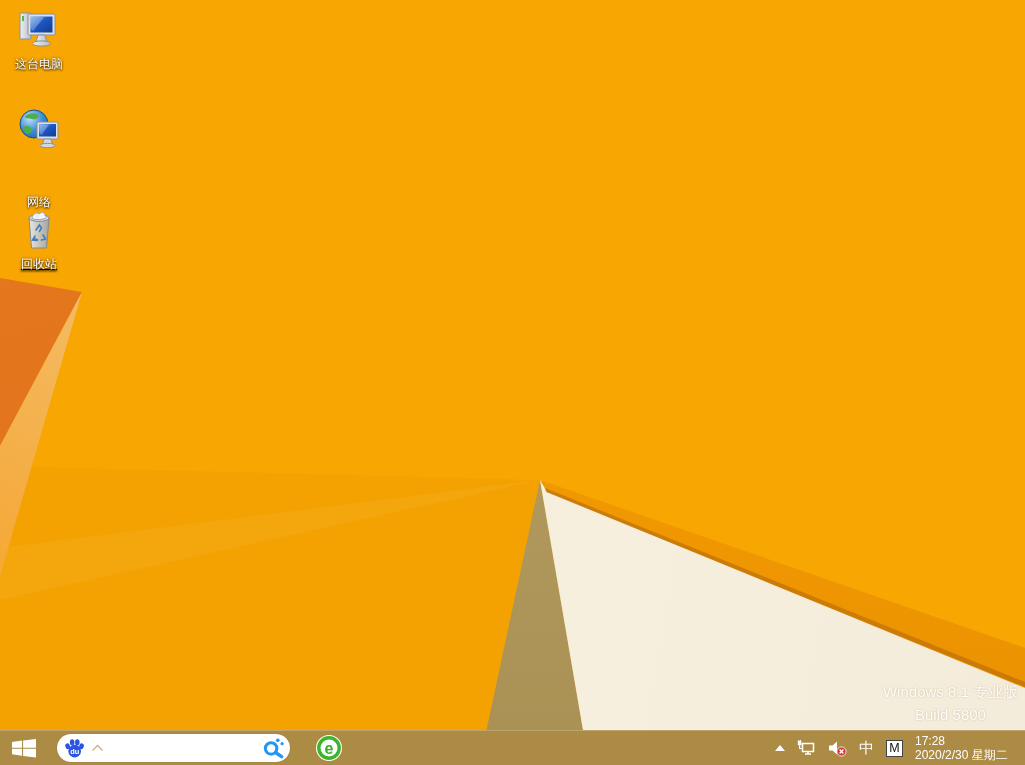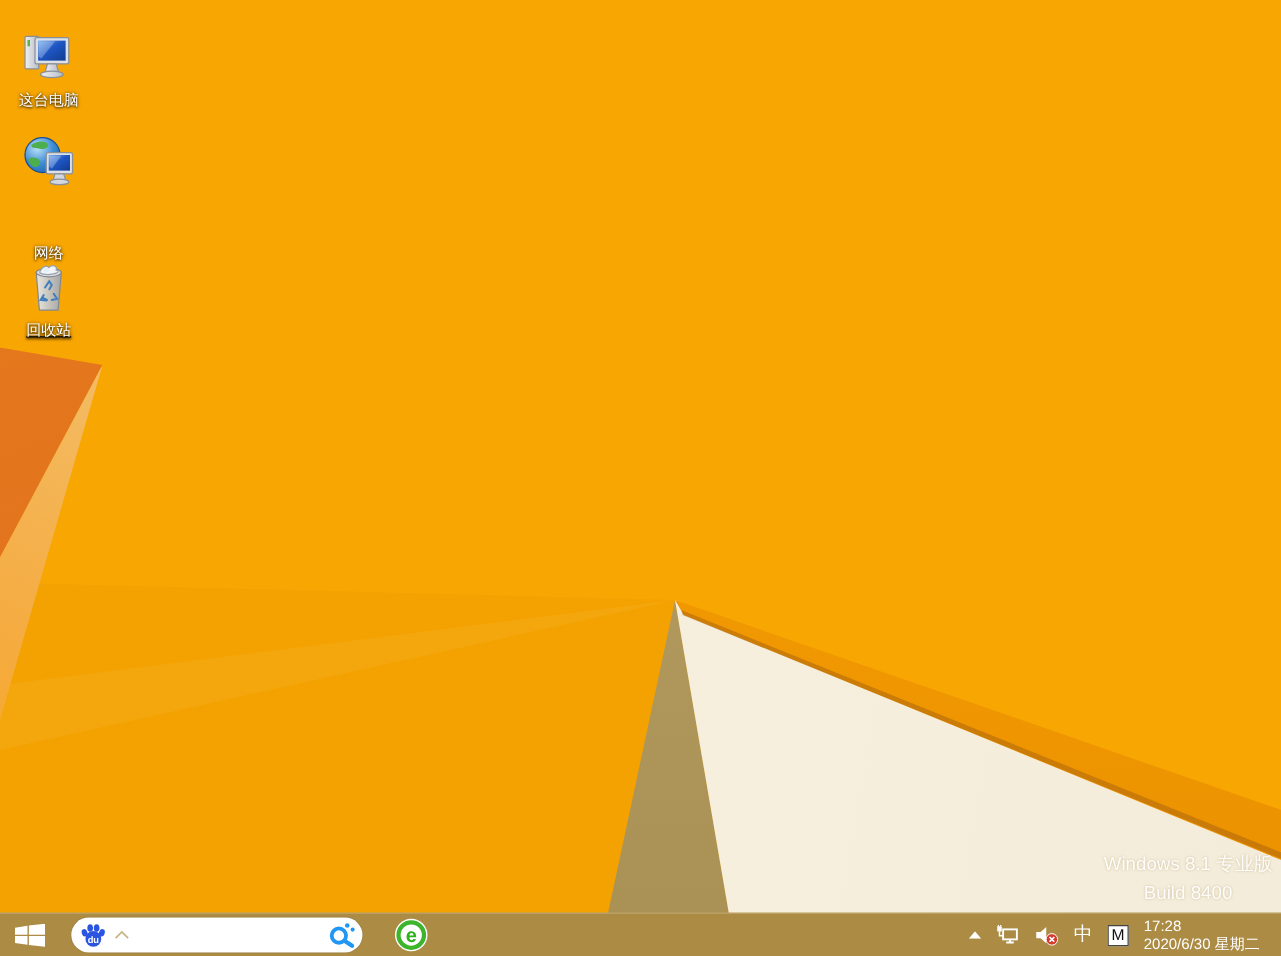--- a/index.html
+++ b/index.html
@@ -17,21 +17,21 @@
   .fold-light{clip-path:polygon(82px 292px,0 446px,0 576px);background:linear-gradient(205deg,#F2E2C0 4%,#F2CD8A 38%,#F5AC42 78%,#F7A513 100%);}
   .tri-tan{clip-path:polygon(540px 480px,589px 765px,479px 765px);background:linear-gradient(180deg,#BCA46D 0%,#B29A60 55%,#A99053 100%);}
   .tri-cream{clip-path:polygon(540px 480px,1025px 682px,1025px 765px,589px 765px);background:linear-gradient(100deg,#F3EBD6 0%,#F6EFDD 60%,#F4ECDA 100%);}
   .stripe{clip-path:polygon(540px 480px,1025px 648px,1025px 688px,547px 492px);background:linear-gradient(to bottom,#F8A705 0%,#F29A01 55%,#EA9001 100%);}
   .stripe-edge{clip-path:polygon(545px 488px,1025px 682px,1025px 687px,546px 492px);background:rgba(150,85,20,0.40);}
 
   
   .desk-icon{position:absolute;left:6px;width:66px;display:flex;flex-direction:column;align-items:center;cursor:pointer;}
   .desk-icon .img{width:44px;height:46px;display:flex;align-items:center;justify-content:center;}
   .desk-icon .lbl{margin-top:2px;font-size:12px;color:#fff;text-shadow:0 1px 2px rgba(0,0,0,0.85),0 0 3px rgba(0,0,0,0.5);white-space:nowrap;}
-  #icon-pc{top:24px;} #icon-net{top:106px;gap:40px;} #icon-bin{top:208px;text-decoration:underline;}
+  #icon-pc{top:8px;} #icon-net{top:106px;gap:40px;} #icon-bin{top:208px;text-decoration:underline;}
 
   
   .watermark{position:absolute;right:7px;bottom:39px;text-align:center;color:rgba(255,255,255,0.95);
     text-shadow:0 0 2px rgba(120,90,0,0.35);font-size:15px;line-height:23px;}
 
   
   .taskbar{position:absolute;left:0;bottom:0;width:1025px;height:35px;background:#AC8B44;
     border-top:1px solid rgba(255,255,255,0.22);box-sizing:border-box;display:flex;align-items:center;}
   .start-btn{width:47px;height:100%;display:flex;align-items:center;justify-content:center;cursor:pointer;}
   .searchbox{margin-left:10px;width:233px;height:28px;background:#fff;display:flex;align-items:center;box-shadow:0 0 1px rgba(0,0,0,0.3);border-radius:14px;}
@@ -124,21 +124,21 @@
       <path d="M15 9 C17 5 20 4 22 6 C25 3 29 5 28 8 C30 8 30 10 28 10.5 C24 12 18 12 15 10.5 Z" fill="#F2F4F7" stroke="#9BA1AA"></path>
       <circle cx="20" cy="8" r="2.2" fill="#E3F0FA"></circle>
       <path d="M19 22 l3.4-5 2 3 M24.5 20 l-2 3.4 M18 28 l-2.5 4 4.6 0.4 M16.6 30 l4 2 M26 27 l2.6 4 -4.2 1" stroke="#3F7FBF" stroke-width="1.6" fill="none" stroke-linecap="round"></path>
     </svg>
   </div>
   <div class="lbl">回收站</div>
 </div>
 
 <div class="watermark">
   <div>Windows 8.1 专业版</div>
-  <div>Build 8400</div>
+  <div>Build 5800</div>
 </div>
 
 <div class="taskbar">
 
   <div class="start-btn">
     <svg width="24" height="19" viewBox="0 0 24 19">
       <path fill="#fff" d="M0 3.1 L10 1.6 L10 8.7 L0 8.7 Z M11.1 1.45 L24 0 L24 8.7 L11.1 8.7 Z M0 9.7 L10 9.7 L10 16.8 L0 15.3 Z M11.1 9.7 L24 9.7 L24 18.4 L11.1 16.95 Z"></path>
     </svg>
   </div>
 
@@ -193,17 +193,17 @@
         <polygon points="1,5.5 4.5,5.5 9,1.5 9,14.5 4.5,10.5 1,10.5" fill="#fff"></polygon>
         <circle cx="13.5" cy="11.5" r="4.6" fill="#D63A2F" stroke="#fff" stroke-width="0.8"></circle>
         <line x1="11.6" y1="9.6" x2="15.4" y2="13.4" stroke="#fff" stroke-width="1.4"></line>
         <line x1="15.4" y1="9.6" x2="11.6" y2="13.4" stroke="#fff" stroke-width="1.4"></line>
       </svg>
     </div>
     <div class="tray-ico ime-lang">中</div>
     <div class="tray-ico ime-mode">M</div>
     <div class="clock">
       <div>17:28</div>
-      <div>2020/6/30 星期二</div>
+      <div>2020/2/30 星期二</div>
     </div>
   </div>
 
 </div>
 
 </body></html>

